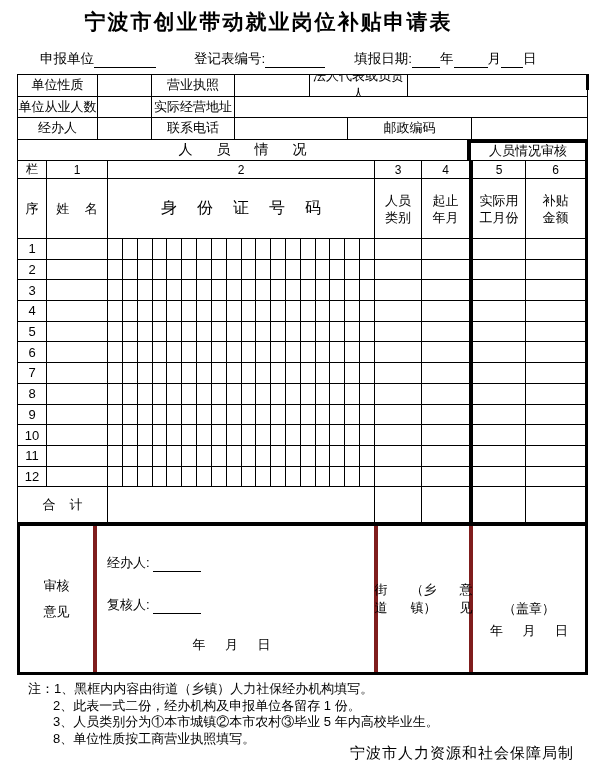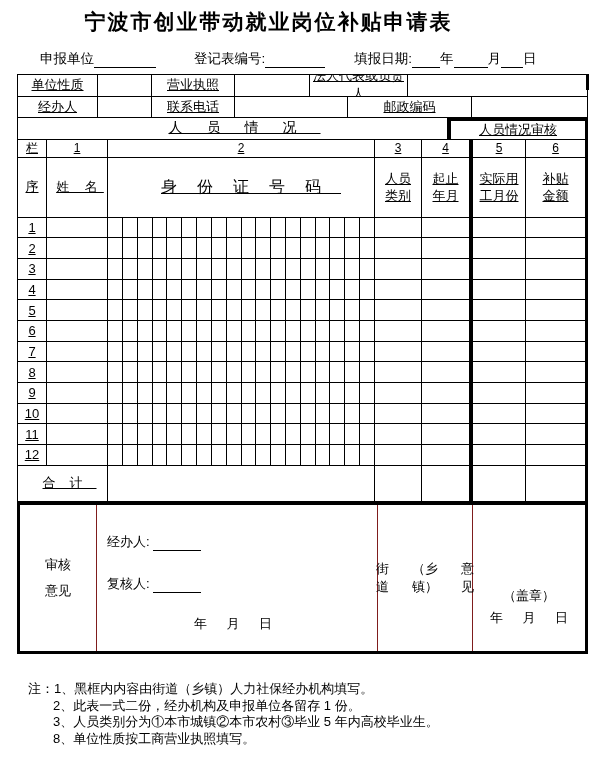--- a/index.html
+++ b/index.html
@@ -9,21 +9,21 @@
          font-size:21px;font-weight:bold;letter-spacing:2px;}
   
   .hline{position:absolute;top:50px;left:0;width:602px;height:18px;font-size:13.5px;
          display:flex;align-items:flex-end;padding-left:40px;box-sizing:border-box;}
   .ul{display:inline-block;border-bottom:1px solid #000;height:14px;vertical-align:bottom;}
   .ul62{width:62px;} .ul60{width:60px;} .ul28{width:28px;} .ul34{width:34px;} .ul22{width:22px;} .ul48{width:48px;}
   .gap26{margin-left:38px;} .gap29{margin-left:29px;}
   
   .form{position:absolute;left:17px;top:74px;width:571px;
         border-top:1px solid #000;border-left:1px solid #000;box-sizing:border-box;}
-  .row{display:flex;text-decoration:underline;}
+  .row{display:flex;}
   .cell{border-right:1px solid #000;border-bottom:1px solid #000;box-sizing:border-box;
         display:flex;align-items:center;justify-content:center;font-size:13px;
         overflow:hidden;text-align:center;}
   .h21{height:21.5px;} .h18{height:18px;} .h60{height:60px;} .h20{height:20.7px;} .h36{height:36px;}
   .w80{width:80px;} .w54{width:54px;} .w83{width:83px;} .w75{width:75px;} .w98{width:98px;}
   .w113{width:113px;} .w124{width:124px;} .wfill{flex:1;}
   .c-seq{width:29px;} .c-name{width:61px;} .c-id{width:267px;} .c-cat{width:47px;}
   .c-per{width:48px;} .c-mon{width:56px;} .c-sub{width:62px;} .c-total{width:90px;}
   .thickL{border-left:3px solid #000;}
   .thickR{border-right:3px solid #000;}
@@ -33,26 +33,26 @@
   .lsName{letter-spacing:6px;padding-left:6px;}
   .lsTotal{letter-spacing:14px;padding-left:14px;}
   .twoline span{display:block;line-height:17px;}
   .idgrid{display:flex;align-items:stretch;padding:0;}
   .idcell{flex:1;border-right:1px solid #000;box-sizing:border-box;}
   .idcell:last-child{border-right:none;}
   .prow .c-id{padding:0;}
   
   .bottom{display:flex;width:571px;margin-left:-1px;border:3px solid #000;
           box-sizing:border-box;height:152px;}
-  .bcell{border-right:1px solid #7f1d1d;box-sizing:border-box;font-size:13px;position:relative;}
+  .bcell{border-right:4px solid #7f1d1d;box-sizing:border-box;font-size:13px;position:relative;}
   .b1{width:77px;display:flex;flex-direction:column;align-items:center;justify-content:center;gap:8px;}
   .b2{width:281px;}
   .b3{width:95px;display:flex;flex-direction:row;align-items:center;justify-content:center;gap:23px;}
   .b4{flex:1;border-right:none;display:flex;flex-direction:column;align-items:center;
-      justify-content:flex-end;padding-bottom:24px;gap:4px;}
+      justify-content:flex-end;padding-bottom:32px;gap:4px;}
   .opline{position:absolute;left:10px;font-size:13px;}
   .op1{top:28px;} .op2{top:70px;}
   .dateline{position:absolute;top:110px;left:0;width:100%;text-align:center;letter-spacing:8px;}
   .ls8{letter-spacing:8px;padding-left:8px;}
   
   .notes{position:absolute;left:28px;top:681px;width:550px;font-size:13px;line-height:16.5px;}
   .notes .indent{margin-left:25px;}
   .issuer{position:absolute;right:28px;top:744px;font-size:15px;letter-spacing:1px;}
   .stray{position:absolute;left:586px;top:74px;width:3px;height:16px;background:#000;}
 </style>
@@ -83,33 +83,39 @@
 
     <div class="row">
       <div class="cell h21 w80">单位性质</div>
       <div class="cell h21 w54"></div>
       <div class="cell h21 w83">营业执照</div>
       <div class="cell h21 w75"></div>
       <div class="cell h21 w98">法人代表或负责人</div>
       <div class="cell h21 wfill"></div>
     </div>
 
+    <div class="row">
+      <div class="cell h21 w80">单位从业人数</div>
+      <div class="cell h21 w54"></div>
+      <div class="cell h21 w83">实际经营地址</div>
+      <div class="cell h21 wfill"></div>
+    </div>
 
     <div class="row">
       <div class="cell h21 w80">经办人</div>
       <div class="cell h21 w54"></div>
       <div class="cell h21 w83">联系电话</div>
       <div class="cell h21 w113"></div>
       <div class="cell h21 w124">邮政编码</div>
       <div class="cell h21 wfill"></div>
     </div>
 
     <div class="row">
       <div class="cell h21 wfill lsWide">人员情况</div>
-      <div class="cell h21 thickL thickT thickR" style="width:140px;">人员情况审核</div>
+      <div class="cell h21 thickL thickT thickR" style="width:120px;">人员情况审核</div>
     </div>
 
     <div class="row">
       <div class="cell h18 c-seq" style="font-size:12px;">栏</div>
       <div class="cell h18 c-name" style="font-size:12px;">1</div>
       <div class="cell h18 c-id" style="font-size:12px;">2</div>
       <div class="cell h18 c-cat" style="font-size:12px;">3</div>
       <div class="cell h18 c-per" style="font-size:12px;">4</div>
       <div class="cell h18 c-mon thickL" style="font-size:12px;">5</div>
       <div class="cell h18 c-sub thickR" style="font-size:12px;">6</div>
@@ -523,14 +529,15 @@
 
   <div class="notes">
     <div>
       <span>注：</span><span>1、黑框内内容由街道（乡镇）人力社保经办机构填写。</span>
     </div>
     <div class="indent">2、此表一式二份，经办机构及申报单位各留存 1 份。</div>
     <div class="indent">3、人员类别分为①本市城镇②本市农村③毕业 5 年内高校毕业生。</div>
     <div class="indent">8、单位性质按工商营业执照填写。</div>
   </div>
 
+  <div class="issuer">宁波市人力资源和社会保障局制</div>
 
 </div>
 
 </body></html>

